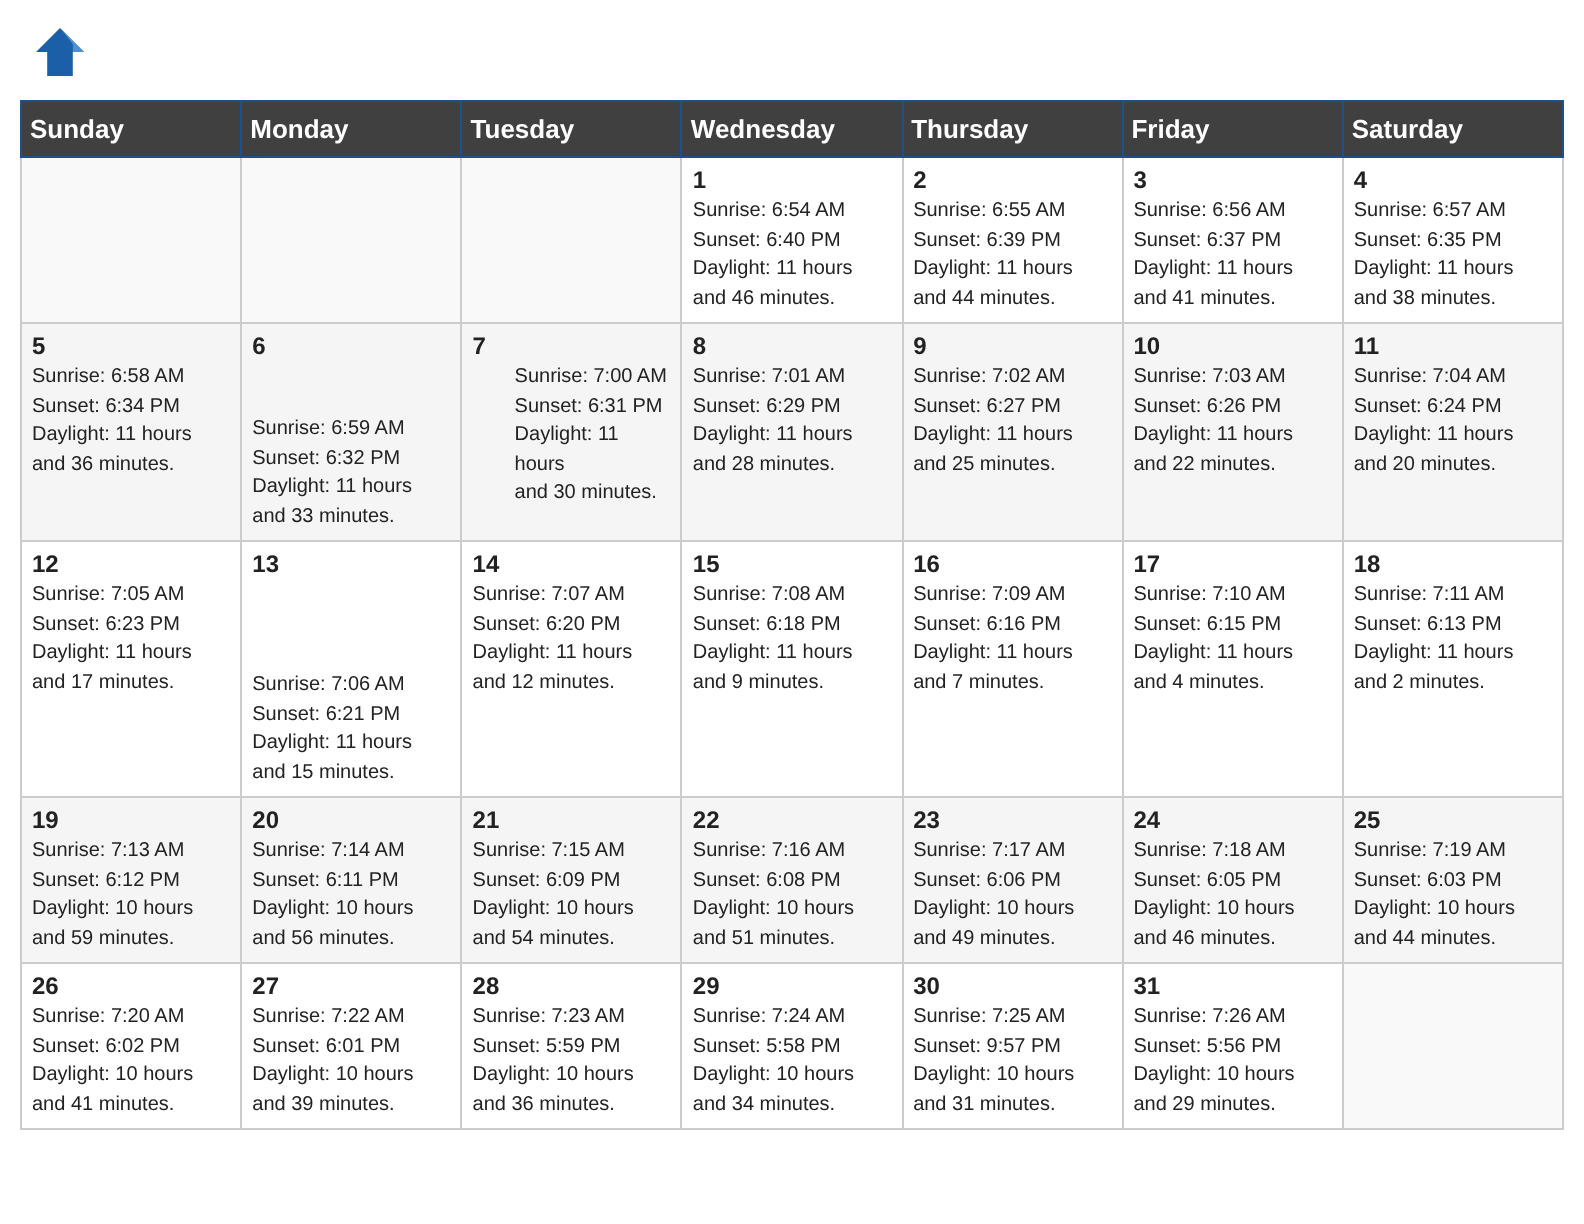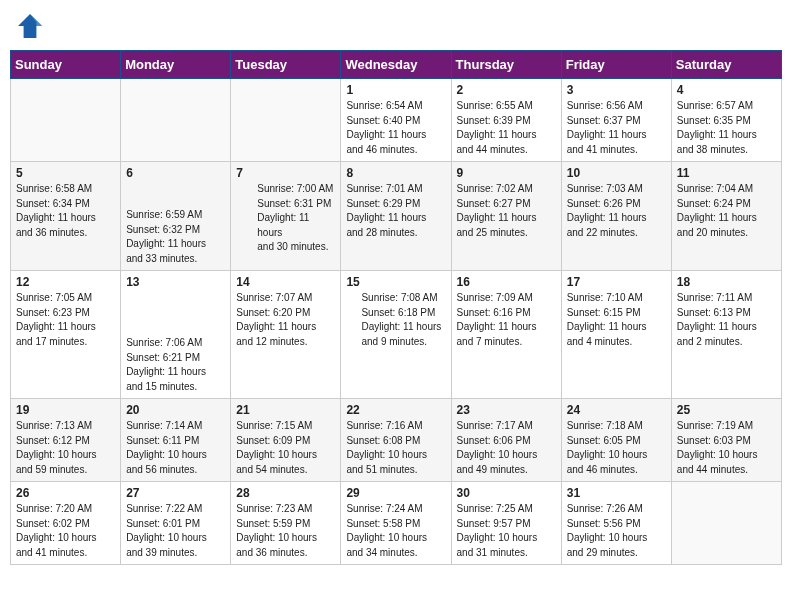--- a/index.html
+++ b/index.html
@@ -52,21 +52,21 @@
     .location-title {
       font-size: 16px;
       color: #444;
     }
     .calendar {
       width: 100%;
       border-collapse: collapse;
       border: 1px solid #ccc;
     }
     .calendar th {
-      background-color: #701a75;
+      background-color: #404040;
       color: #fff;
       font-size: 13px;
       font-weight: bold;
       padding: 6px 4px;
       text-align: left;
       border: 1px solid #1a5090;
     }
     .calendar td {
       width: calc(100%/7);
       vertical-align: top;
@@ -232,21 +232,21 @@
         </td>
         <td>
           <span class="day-num">14</span>
           <div class="day-info" style="white-space: pre-line;">Sunrise: 7:07 AM
 Sunset: 6:20 PM
 Daylight: 11 hours
 and 12 minutes.</div>
         </td>
         <td>
           <span class="day-num">15</span>
-          <div class="day-info" style="white-space: pre-line; margin-left: 15px;">Sunrise: 7:08 AM
+          <div class="day-info" style="white-space: pre-line;">Sunrise: 7:08 AM
 Sunset: 6:18 PM
 Daylight: 11 hours
 and 9 minutes.</div>
         </td>
         <td>
           <span class="day-num">16</span>
           <div class="day-info" style="white-space: pre-line;">Sunrise: 7:09 AM
 Sunset: 6:16 PM
 Daylight: 11 hours
 and 7 minutes.</div>

